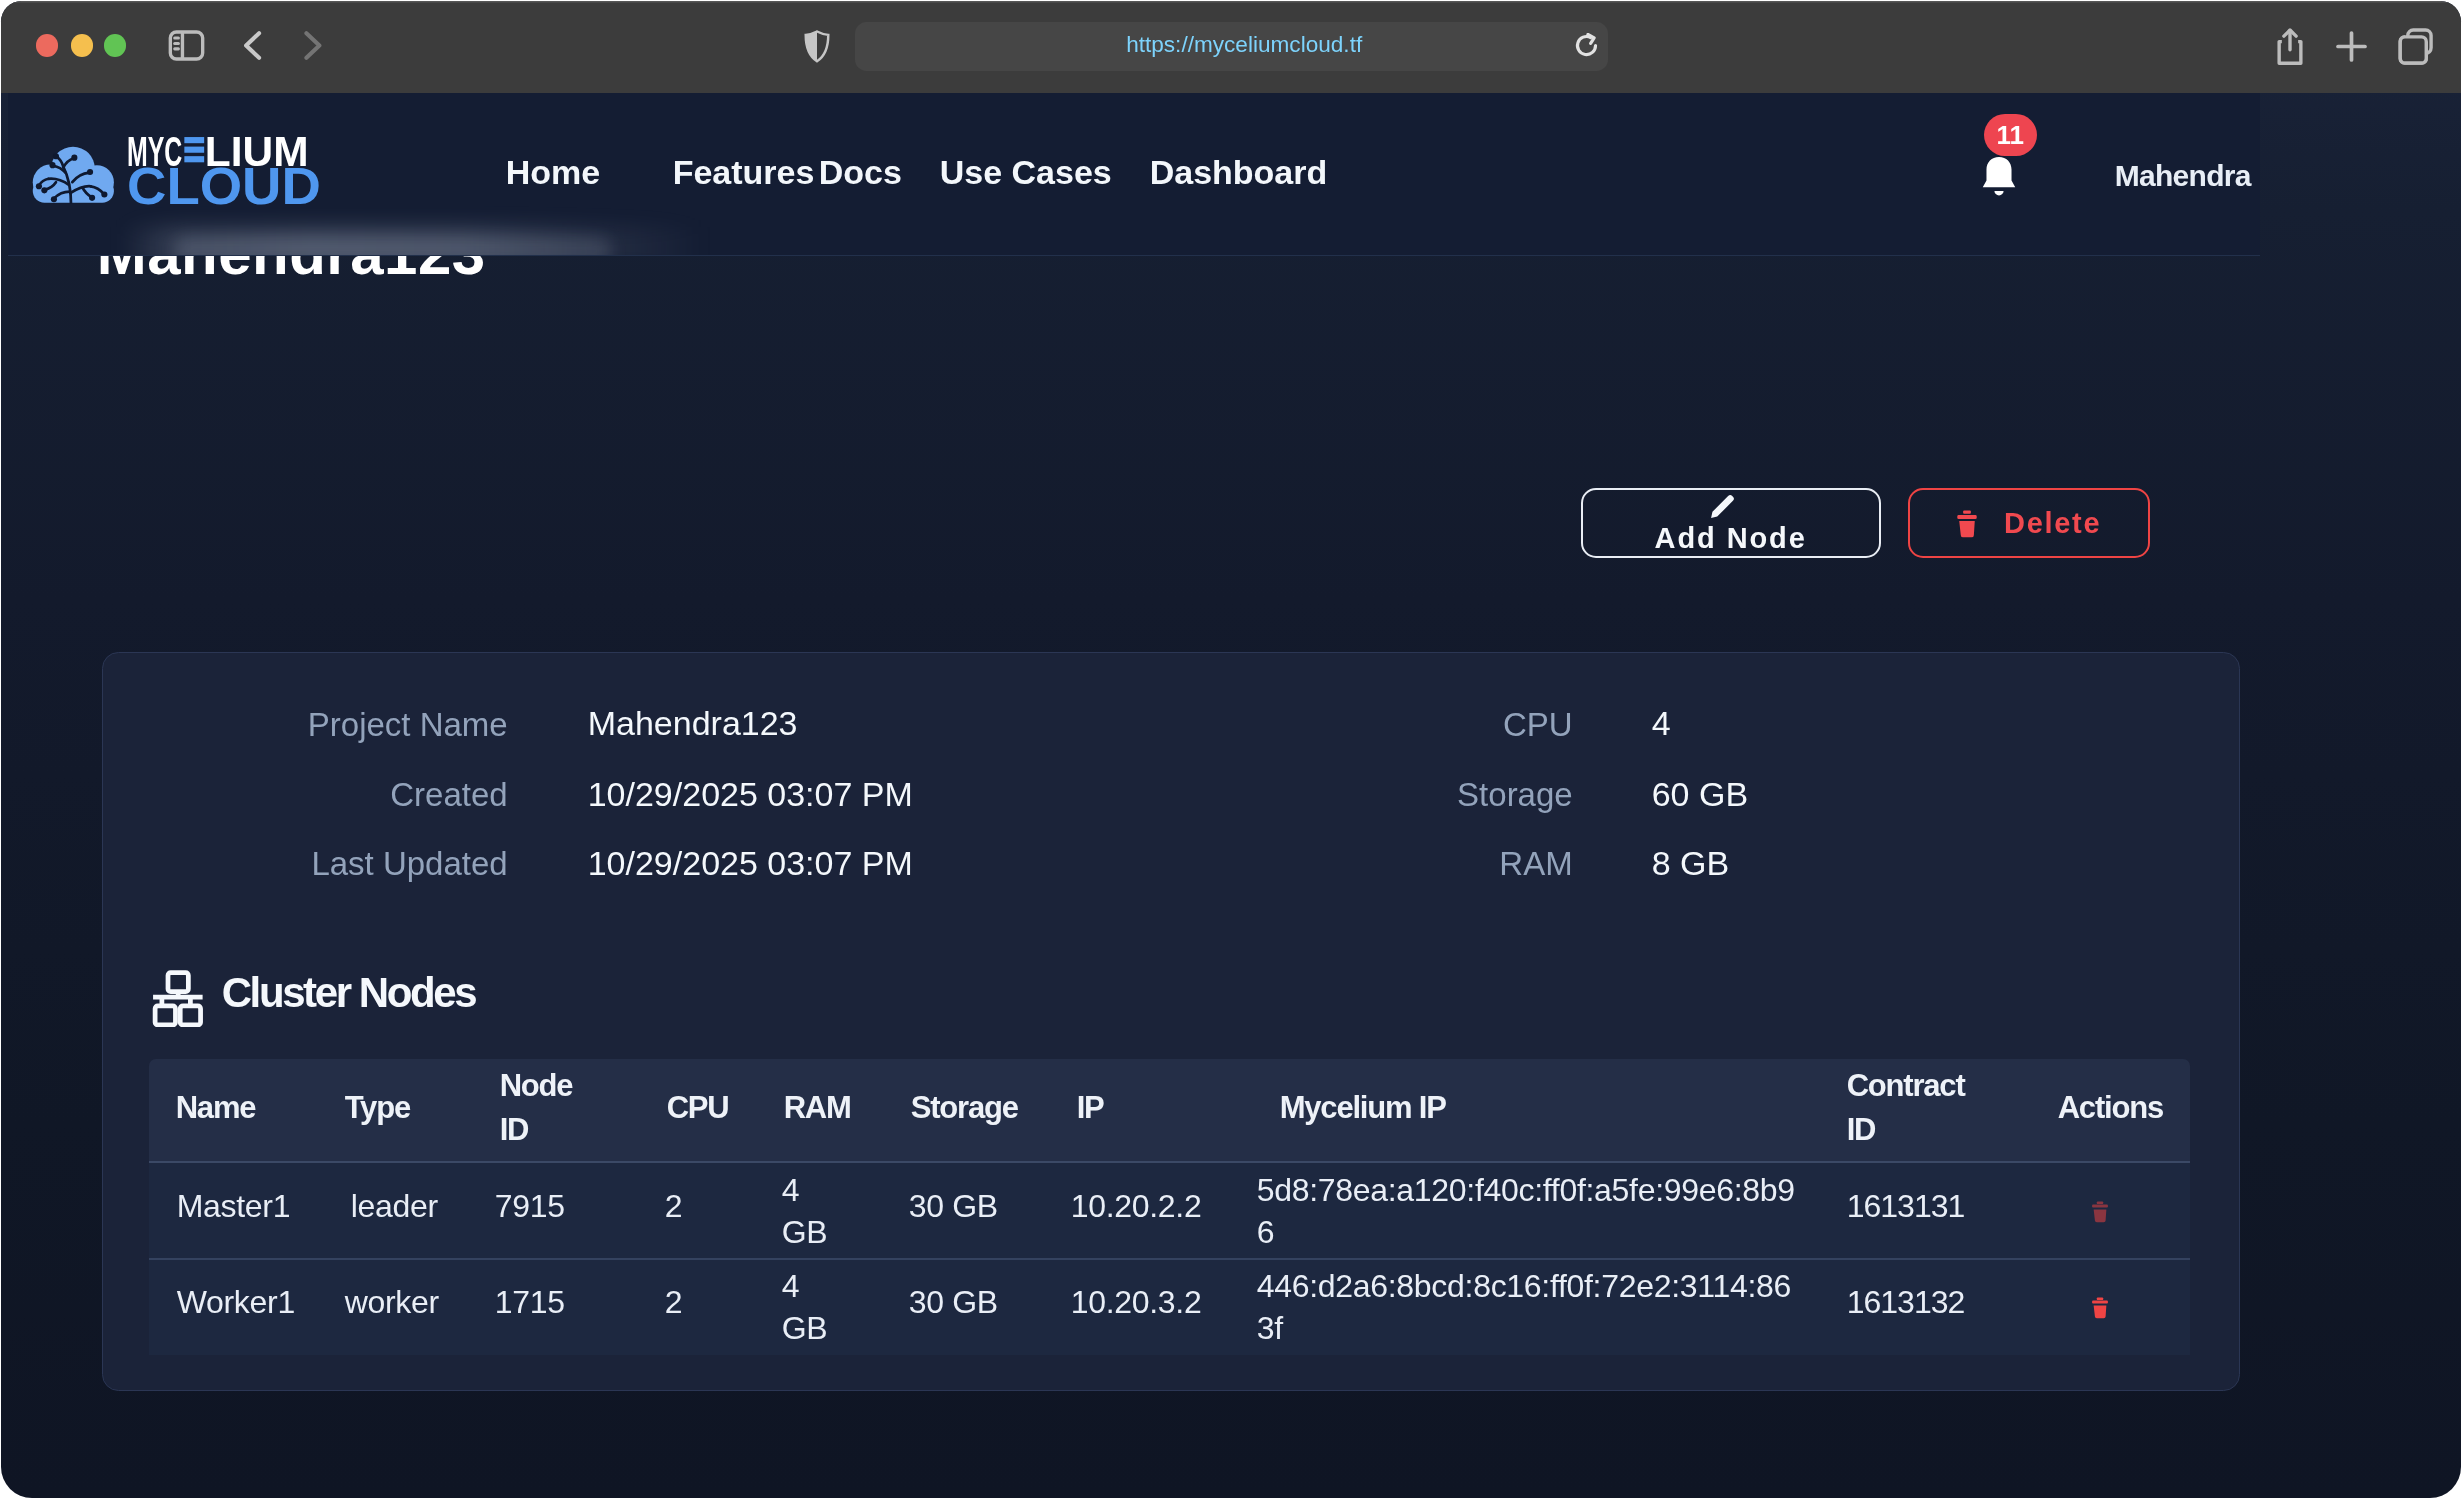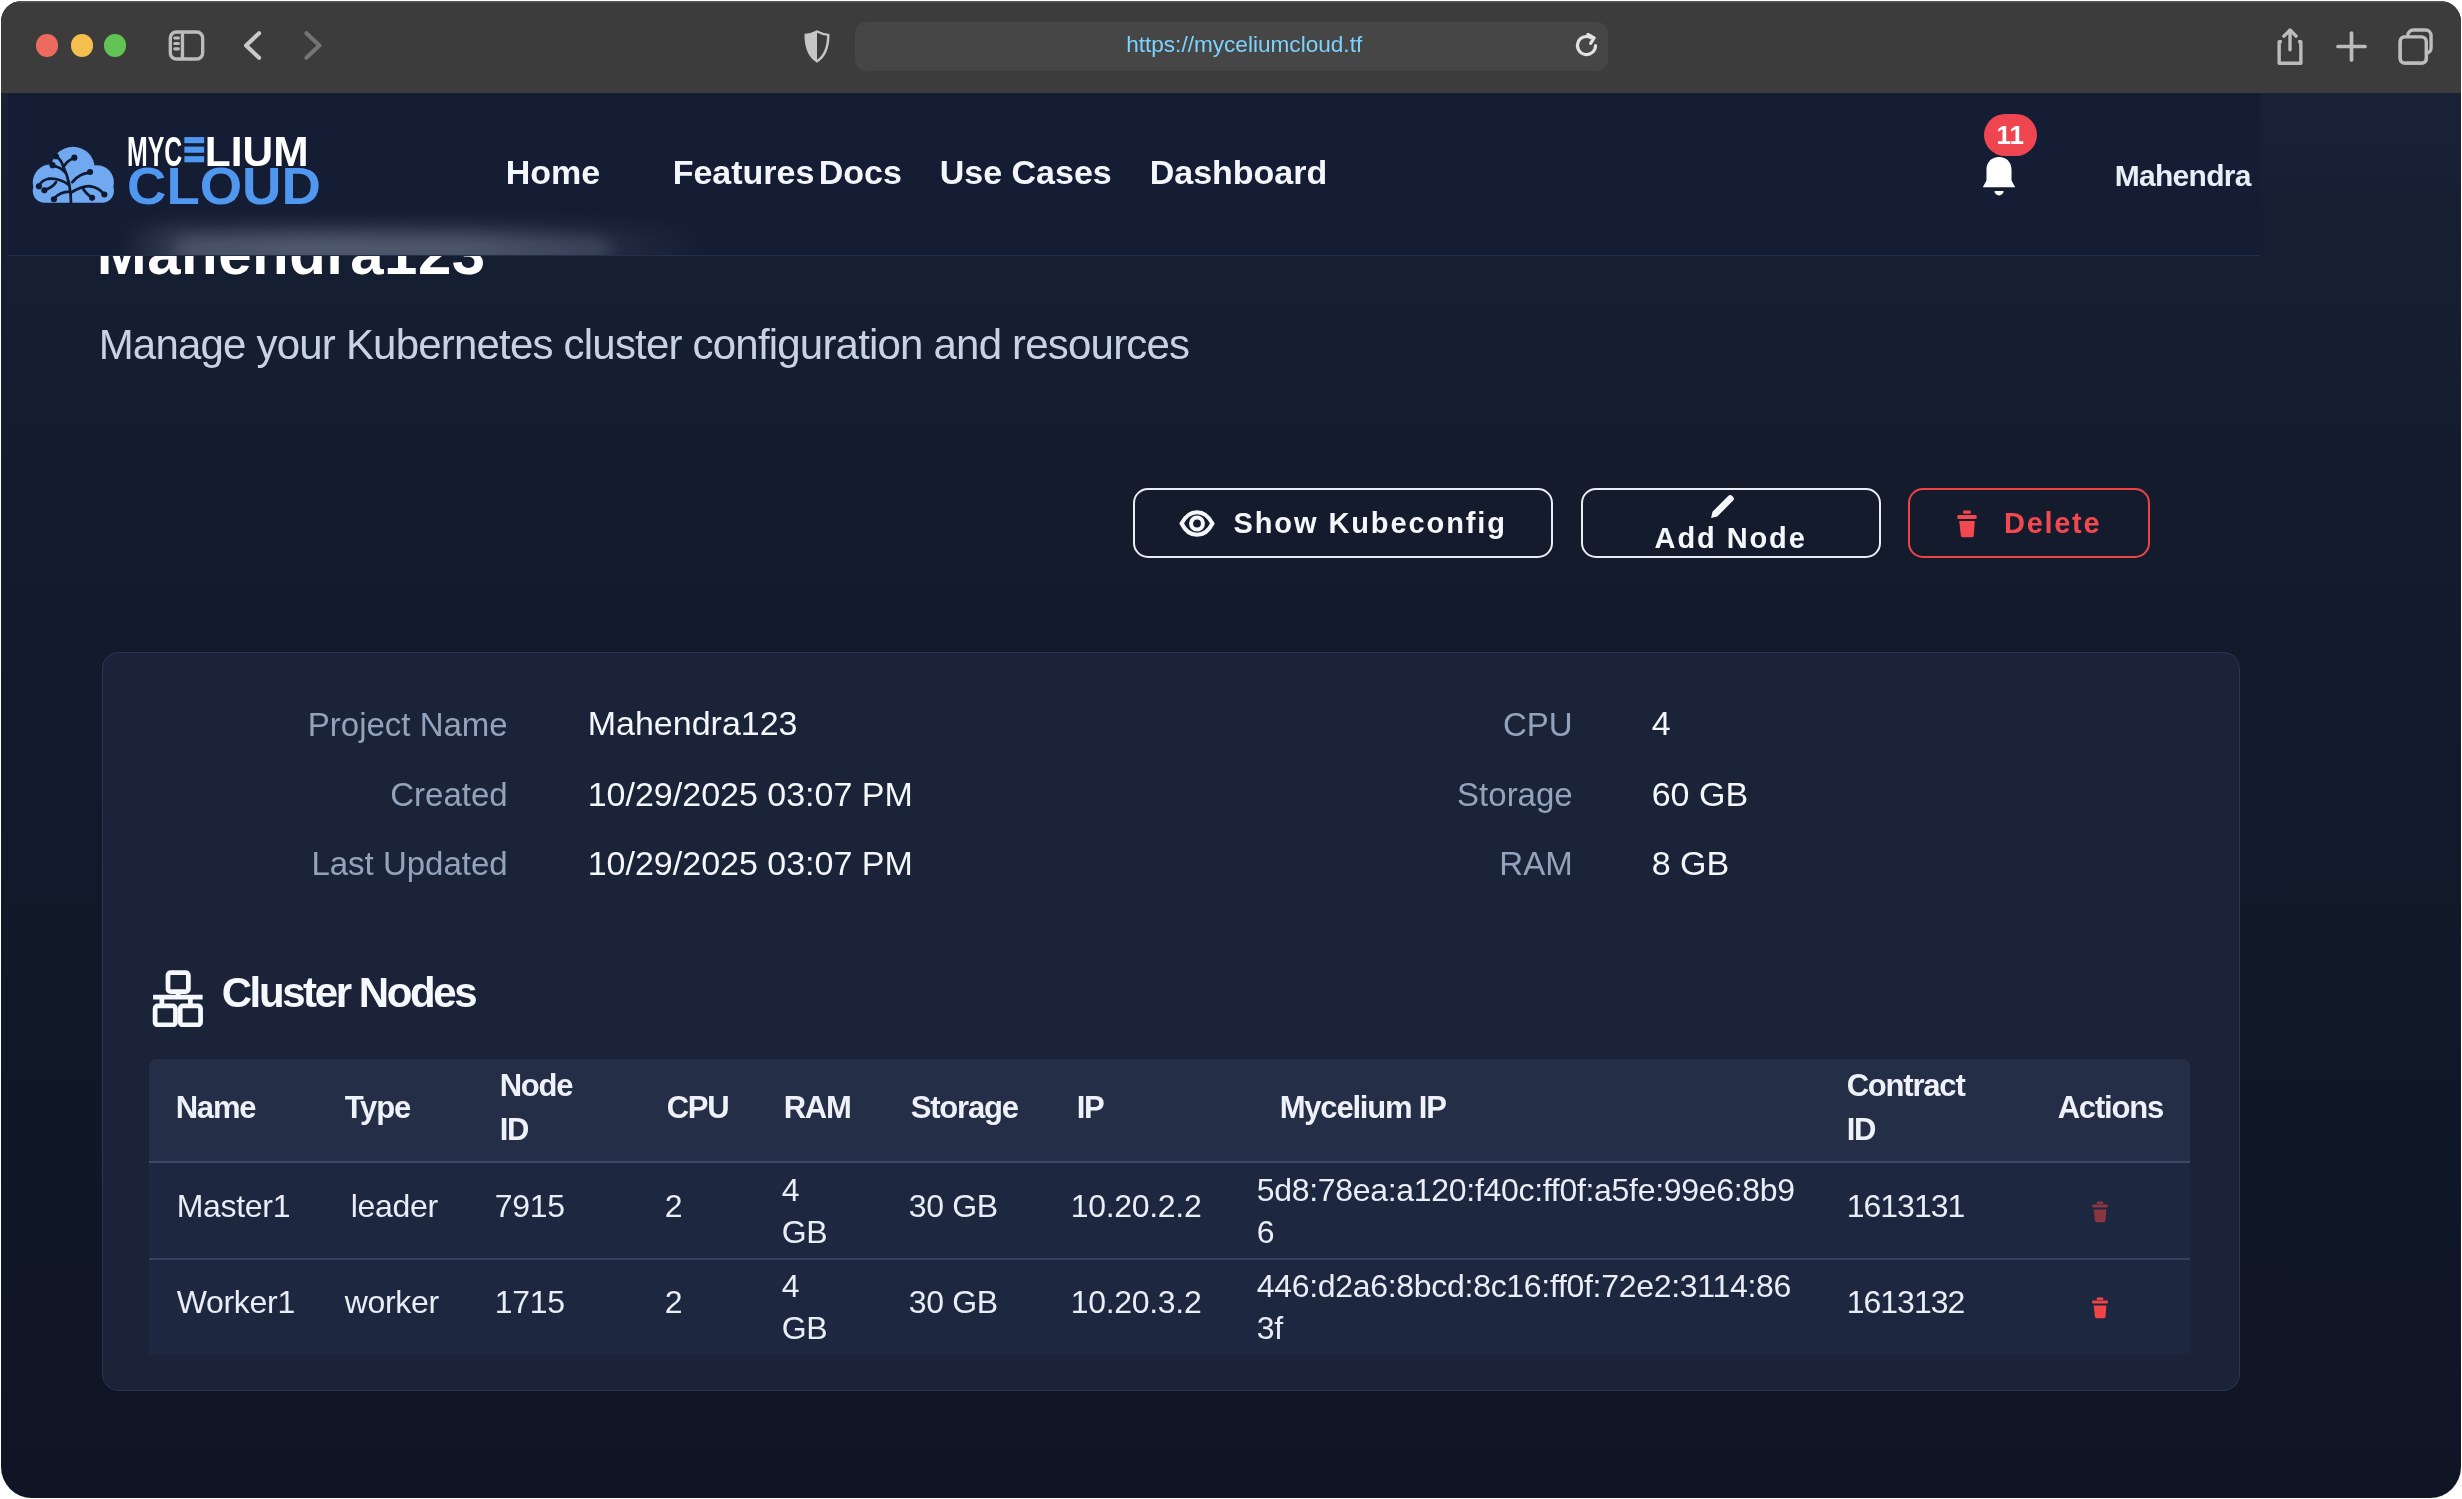--- a/index.html
+++ b/index.html
@@ -74,21 +74,20 @@
       <line x1="3" y1="23" x2="43" y2="23" stroke="#bcbcbc" stroke-width="5.5" stroke-linecap="round"></line>
     </svg>
     <svg class="cicon" style="left:2397px; top:27px;" width="36" height="37" viewBox="0 0 52 54">
       <rect x="14" y="3" width="34" height="34" rx="8" fill="none" stroke="#bcbcbc" stroke-width="5"></rect>
       <path d="M10 13 H9 a6 6 0 0 0 -6 6 V45 a6 6 0 0 0 6 6 H35 a6 6 0 0 0 6 -6 V44" fill="none" stroke="#bcbcbc" stroke-width="5"></path>
       <rect x="3" y="13" width="38" height="38" rx="7" fill="#3b3b3b" stroke="#bcbcbc" stroke-width="5"></rect>
     </svg>
   </div>
 
   <div class="h1">Mahendra123</div>
-  <div class="subtitle">Manage your Kubernetes cluster configuration and resources</div>
 
   <div class="navbar">
     <div class="smudge1"></div>
     <div class="smudge2"></div>
     <svg class="cicon" style="left:22px; top:51px;" width="86" height="60" viewBox="0 0 126 88">
       <circle cx="30" cy="56" r="26" fill="#70a9f0"></circle>
       <circle cx="63" cy="36" r="32" fill="#70a9f0"></circle>
       <circle cx="98" cy="56" r="25" fill="#70a9f0"></circle>
       <rect x="4" y="52" width="119" height="34" rx="17" fill="#70a9f0"></rect>
       <g stroke="#0f1930" stroke-width="4" fill="none" stroke-linecap="round">
@@ -134,27 +133,20 @@
       <path d="M12 1.2 C7.6 1.2 4.6 4.4 4.6 8.6 V15 L2.4 19 H21.6 L19.4 15 V8.6 C19.4 4.4 16.4 1.2 12 1.2 Z" fill="#ffffff"></path>
       <path d="M9.3 21.2 a2.7 2.7 0 0 0 5.4 0 Z" fill="#ffffff"></path>
     </svg>
     <div style="position:absolute; left:1976px; top:21px; width:53px; height:42px; border-radius:21px; background:#ee4550; text-align:center; font-size:26px; font-weight:600; color:#fff; line-height:42px;">11</div>
     <span style="position:absolute; left:2107px; top:68px; font-size:30px; font-weight:bold; letter-spacing:-0.7px; color:#e8eef6; line-height:30px;">Mahendra</span>
     <svg class="cicon" style="left:2259px; top:70px;" width="22" height="15" viewBox="0 0 32 22">
       <polyline points="3.5,3.5 16,17.5 28.5,3.5" fill="none" stroke="#cbd5e1" stroke-width="6" stroke-linecap="round" stroke-linejoin="round"></polyline>
     </svg>
   </div>
 
-  <div class="btn" style="left:1132px; width:420px; border:2.1px solid #e9edf4;">
-    <svg width="36" height="27" viewBox="0 0 26 20" style="margin-right:19px;">
-      <path d="M1.6 10 C4.5 4.2 8.2 1.6 13 1.6 C17.8 1.6 21.5 4.2 24.4 10 C21.5 15.8 17.8 18.4 13 18.4 C8.2 18.4 4.5 15.8 1.6 10 Z" fill="none" stroke="#f5f8fb" stroke-width="3"></path>
-      <circle cx="13" cy="10" r="4.4" fill="none" stroke="#f5f8fb" stroke-width="3"></circle>
-    </svg>
-    <span class="txt" style="color:#f5f8fb;">Show Kubeconfig</span>
-  </div>
   <div class="btn" style="left:1580px; width:300px; border:2.1px solid #e9edf4;flex-direction:column;">
     <svg width="30" height="30" viewBox="0 0 22 22" style="margin-right:18px;">
       <path d="M3 19 L4 14.5 L15.5 3 a2.1 2.1 0 0 1 3 0 l0.5 0.5 a2.1 2.1 0 0 1 0 3 L7.5 18 L3 19 Z" fill="#f5f8fb"></path>
     </svg>
     <span class="txt" style="color:#f5f8fb;">Add Node</span>
   </div>
   <div class="btn" style="left:1907px; width:242px; border:2.1px solid #ef4444;">
     <svg width="22" height="33" viewBox="0 0 17 22" style="margin-right:26px;">
       <rect x="1" y="4.5" width="15" height="3" rx="1" fill="#f1494f"></rect>
       <rect x="5.5" y="1" width="6" height="2.5" rx="0.8" fill="#f1494f"></rect>

